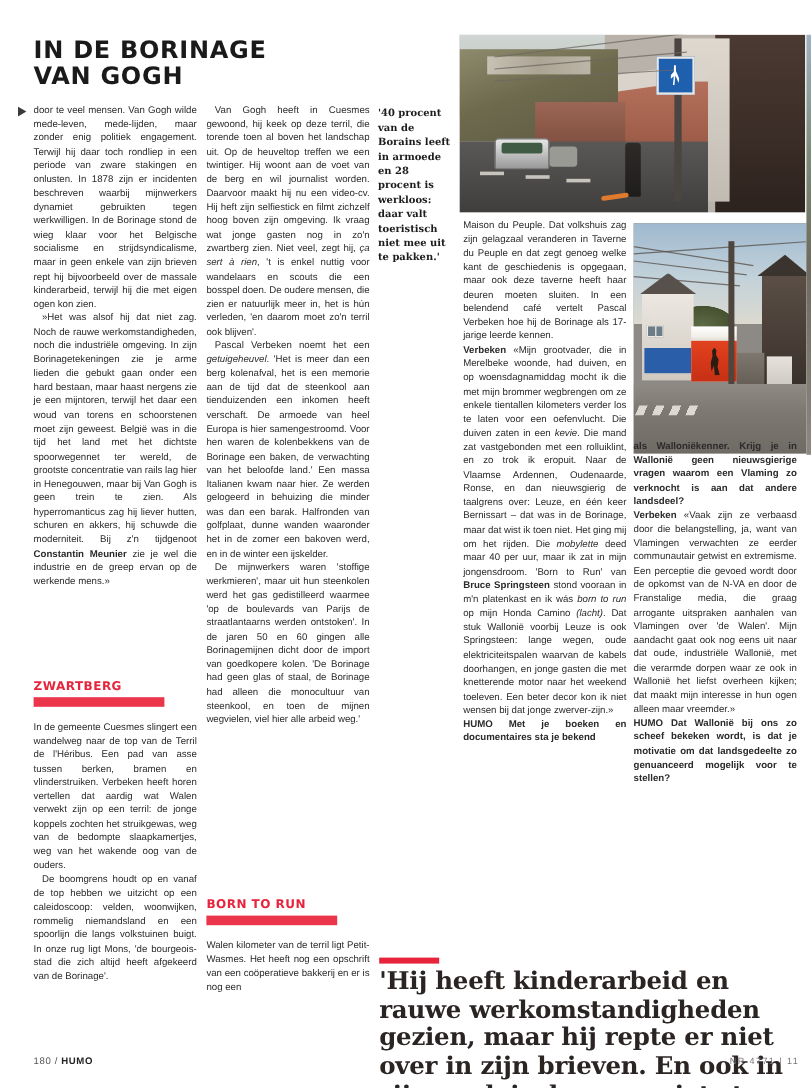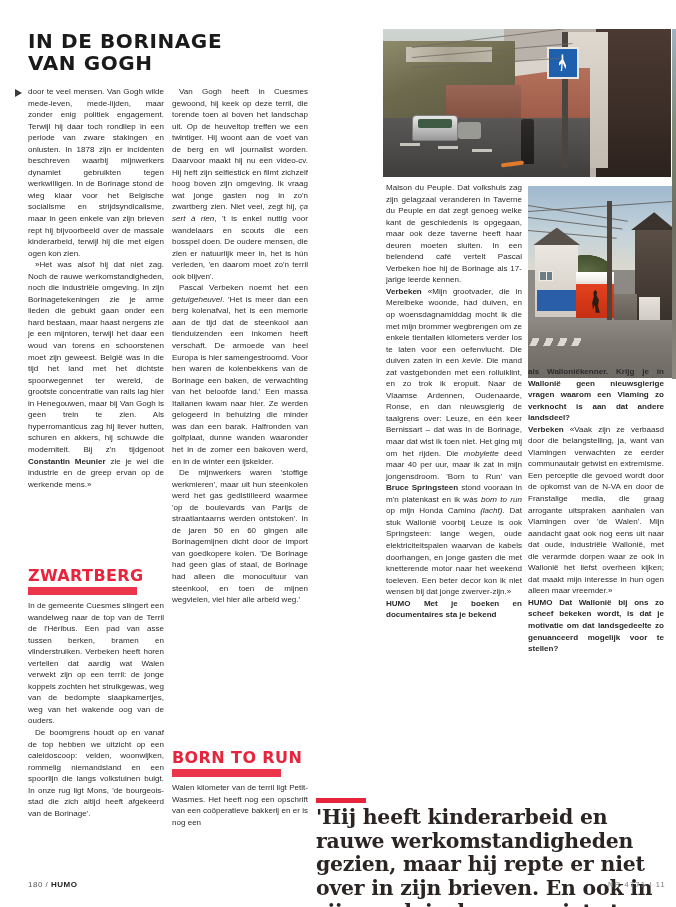--- a/index.html
+++ b/index.html
@@ -54,21 +54,21 @@
     border-bottom:4.5px solid transparent;
   }
 
   
   .redhead {
     position:absolute; width:136px;
   }
   .redhead .rh-title {
     font-family:"DejaVu Sans", sans-serif;
     font-weight:bold;
-    font-size:16px;
+    font-size:10px;
     letter-spacing:0.4px;
     color:#e8243c;
     line-height:1.05;
     margin-bottom:2px;
   }
   .redhead .rh-sub {
     display:block;
     height:8px;
     background:#e8243c;
     width:80%;
@@ -373,20 +373,21 @@
 
   <div class="redhead" id="redhead-born">
     <div class="rh-title">BORN TO RUN</div>
     <span class="rh-sub"></span>
   </div>
 
   <div class="col" id="col2b" style="position:absolute;left:172px;top:782px;width:136px;">
     <p class="noind">Walen kilometer van de terril ligt Petit-Wasmes. Het heeft nog een opschrift van een coöperatieve bakkerij en er is nog een</p>
   </div>
 
+  <div class="sidequote">'40 procent van de Borains leeft in armoede en 28 procent is werkloos: daar valt toeristisch niet mee uit te pakken.'</div>
 
   <div class="col" id="col3">
     <p class="noind">Maison du Peuple. Dat volkshuis zag zijn gelagzaal veranderen in Taverne du Peuple en dat zegt genoeg welke kant de geschiedenis is opgegaan, maar ook deze taverne heeft haar deuren moeten sluiten. In een belendend café vertelt Pascal Verbeken hoe hij de Borinage als 17-jarige leerde kennen.</p>
     <p class="noind"><span class="b">Verbeken</span><span> «Mijn grootvader, die in Merelbeke woonde, had duiven, en op woensdagnamiddag mocht ik die met mijn brommer wegbrengen om ze enkele tientallen kilometers verder los te laten voor een oefenvlucht. Die duiven zaten in een </span><span class="i">kevie</span><span>. Die mand zat vastgebonden met een rolluiklint, en zo trok ik eropuit. Naar de Vlaamse Ardennen, Oudenaarde, Ronse, en dan nieuwsgierig de taalgrens over: Leuze, en één keer Bernissart – dat was in de Borinage, maar dat wist ik toen niet. Het ging mij om het rijden. Die </span><span class="i">mobylette</span><span> deed maar 40 per uur, maar ik zat in mijn jongensdroom. 'Born to Run' van </span><span class="b">Bruce Springsteen</span><span> stond vooraan in m'n platenkast en ik wás </span><span class="i">born to run</span><span> op mijn Honda Camino </span><span class="i">(lacht)</span><span>. Dat stuk Wallonië voorbij Leuze is ook Springsteen: lange wegen, oude elektriciteitspalen waarvan de kabels doorhangen, en jonge gasten die met knetterende motor naar het weekend toeleven. Een beter decor kon ik niet wensen bij dat jonge zwerver-zijn.»</span></p>
     <p class="noind b"><span>HUMO</span><span> Met je boeken en documentaires sta je bekend</span></p>
   </div>
 
   <div class="col" id="col4">
     <p class="noind b">als Walloniëkenner. Krijg je in Wallonië geen nieuwsgierige vragen waarom een Vlaming zo verknocht is aan dat andere landsdeel?</p>
     <p class="noind"><span class="b">Verbeken</span><span> «Vaak zijn ze verbaasd door die belangstelling, ja, want van Vlamingen verwachten ze eerder communautair getwist en extremisme. Een perceptie die gevoed wordt door de opkomst van de N-VA en door de Franstalige media, die graag arrogante uitspraken aanhalen van Vlamingen over 'de Walen'. Mijn aandacht gaat ook nog eens uit naar dat oude, industriële Wallonië, met die verarmde dorpen waar ze ook in Wallonië het liefst overheen kijken; dat maakt mijn interesse in hun ogen alleen maar vreemder.»</span></p>

